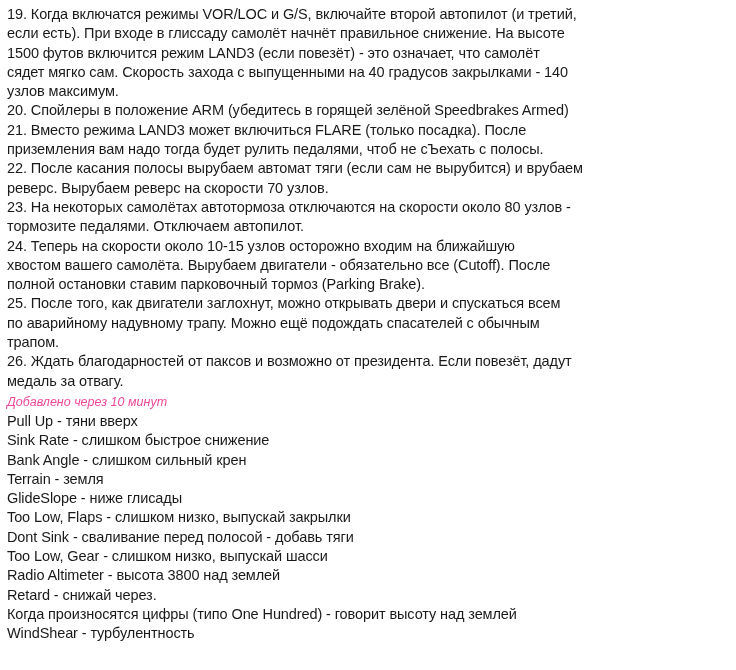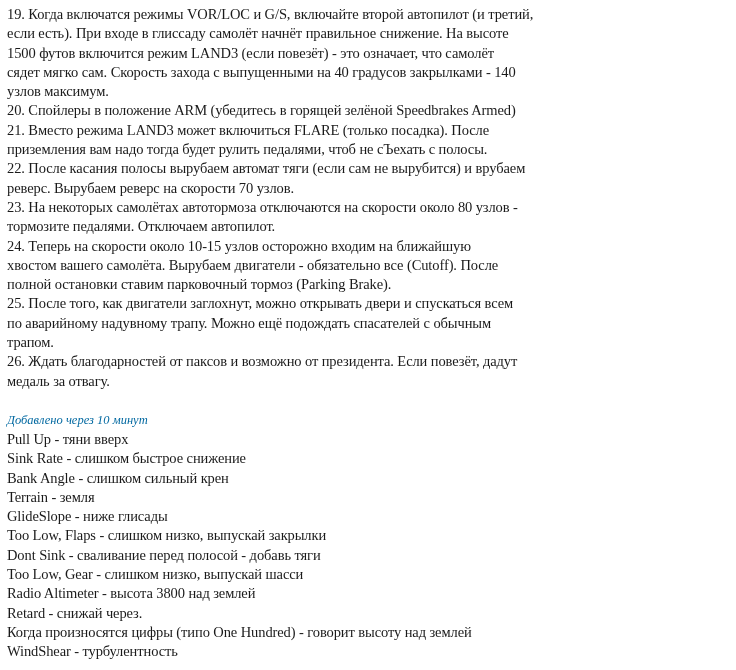--- a/index.html
+++ b/index.html
@@ -7,35 +7,35 @@
     padding: 0;
     background: #ffffff;
     width: 736px;
     height: 670px;
     overflow: hidden;
   }
   .content {
     box-sizing: border-box;
     width: 736px;
     padding: 5px 4px 0 7px;
-    font-family: Liberation Serif, serif;
+    font-family: Liberation Sans, sans-serif;
   }
   .line {
     font-size: 14.5px;
     line-height: 19.3px;
     color: #1a1a1a;
     white-space: pre;
     letter-spacing: -0.1px;
   }
   .note {
-    margin-top: 20px;
+    margin-top: 2px;
     font-size: 12.5px;
     line-height: 19px;
     font-style: italic;
-    color: #0369a1;
+    color: #ec4899;
     white-space: pre;
   }
 </style>
 </head>
 <body>
 
 <div class="content">
 
   <div>
     <div class="line">19. Когда включатся режимы VOR/LOC и G/S, включайте второй автопилот (и третий,</div>

